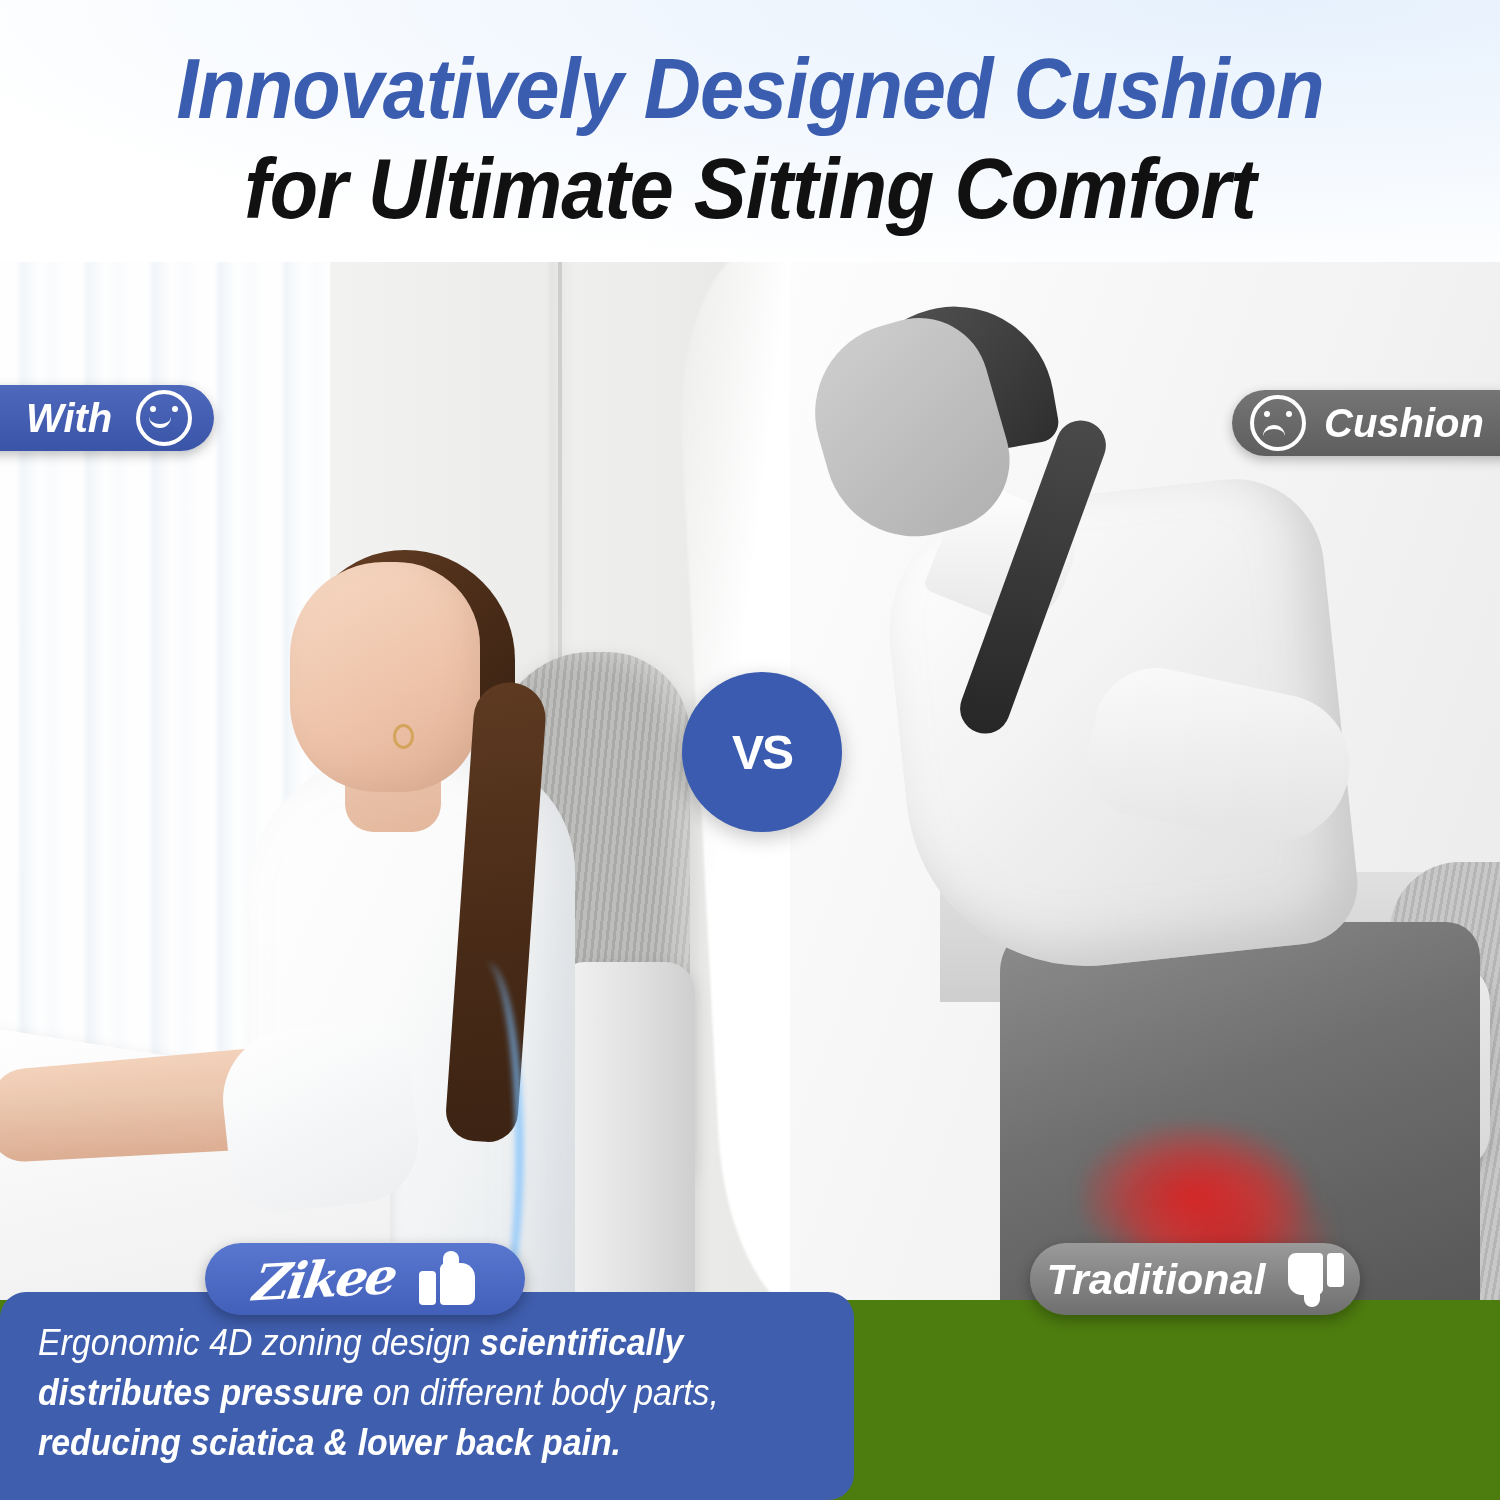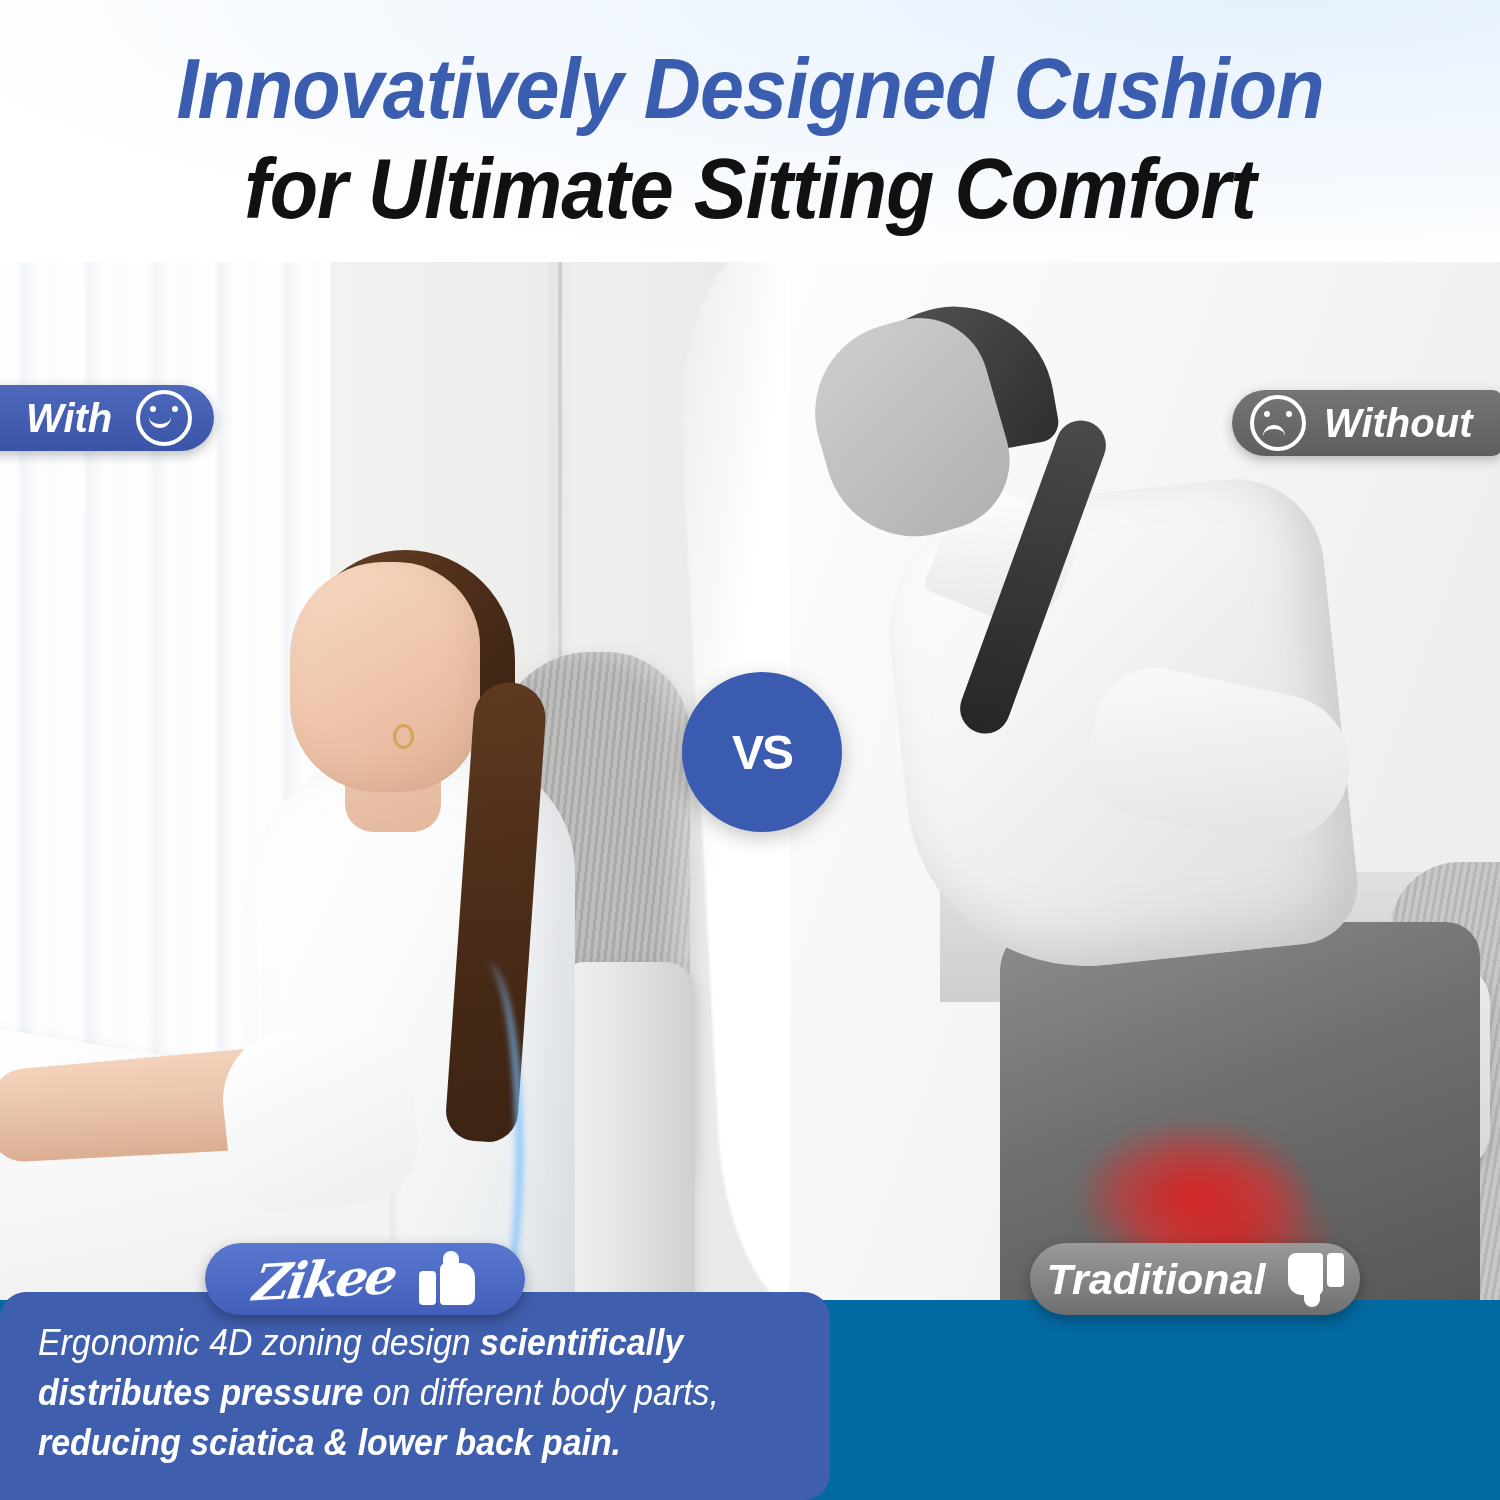--- a/index.html
+++ b/index.html
@@ -1,21 +1,21 @@
 <!DOCTYPE html>
 <html><head>
 <meta charset="utf-8">
 <style>
   html,body{margin:0;padding:0;}
   body{
     width:1500px;height:1500px;overflow:hidden;
     background:#ffffff;
     font-family:"Liberation Sans", sans-serif;
   }
-  .page{position:relative;width:1500px;height:1500px;overflow:hidden;background:#0369a1;}
+  .page{position:relative;width:1500px;height:1500px;overflow:hidden;background:#4d7c0f;}
 
   
   .header{
     position:absolute;left:0;top:0;width:1500px;height:262px;
     background:
       radial-gradient(120% 140% at 85% 0%, #e6f1fd 0%, #f3f8fe 42%, #ffffff 78%),
       linear-gradient(180deg,#eef5fd 0%,#ffffff 85%);
     overflow:hidden;
   }
   .title-line{
@@ -300,21 +300,21 @@
 
   
   .txt-right{
     position:absolute;left:760px;top:1286px;width:740px;height:214px;
     background:#5a5a5a;border-radius:26px 26px 0 0;
     overflow:hidden;
   }
   .txt-left{
     position:absolute;left:0px;top:1292px;width:830px;height:208px;
     background:#3f5eae;border-radius:26px 26px 26px 0;
-    overflow:hidden;z-index:4;
+    overflow:hidden;z-index:4;padding-left:24px;
   }
   .copy{
     color:#ffffff;font-style:italic;font-size:36px;line-height:50px;
     transform:scaleX(.94);transform-origin:left center;
   }
   .copy b{font-weight:bold;}
   .txt-left .copy{position:absolute;left:38px;top:26px;width:760px;}
   .txt-right .copy{position:absolute;left:112px;top:22px;width:600px;}
 </style>
 </head>
@@ -380,21 +380,21 @@
         <span class="mouth"></span>
     </span>
   </div>
 
   <div class="badge badge-without">
     <span class="face sad">
       <span class="eye l"></span>
         <span class="eye r"></span>
         <span class="mouth"></span>
     </span>
-    <span>Without</span>
+    <span>Cushion</span>
   </div>
 
   <div class="vs">VS</div>
 
   <div class="brand-badge">
     <span class="brand-word">Zikee</span>
     <span class="thumb">
       <span class="pad"></span>
         <span class="hand"></span>
         <span class="up"></span>

